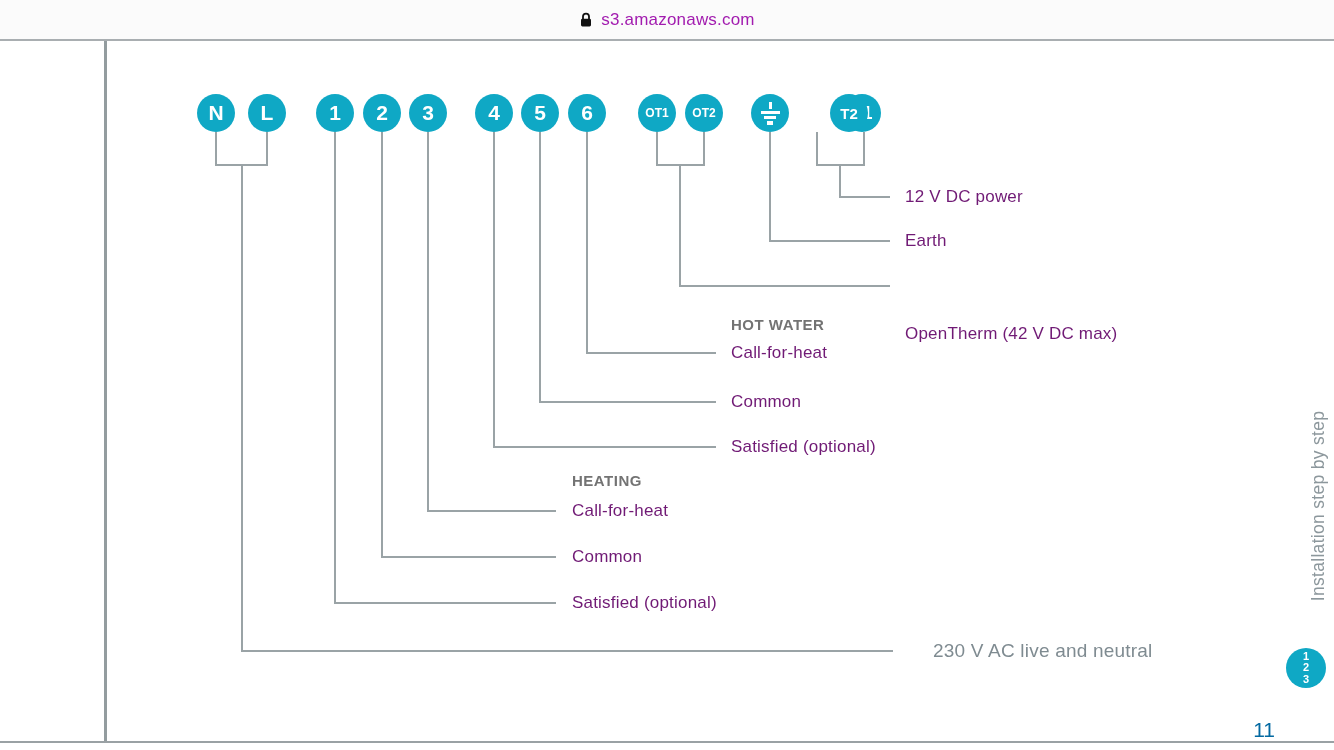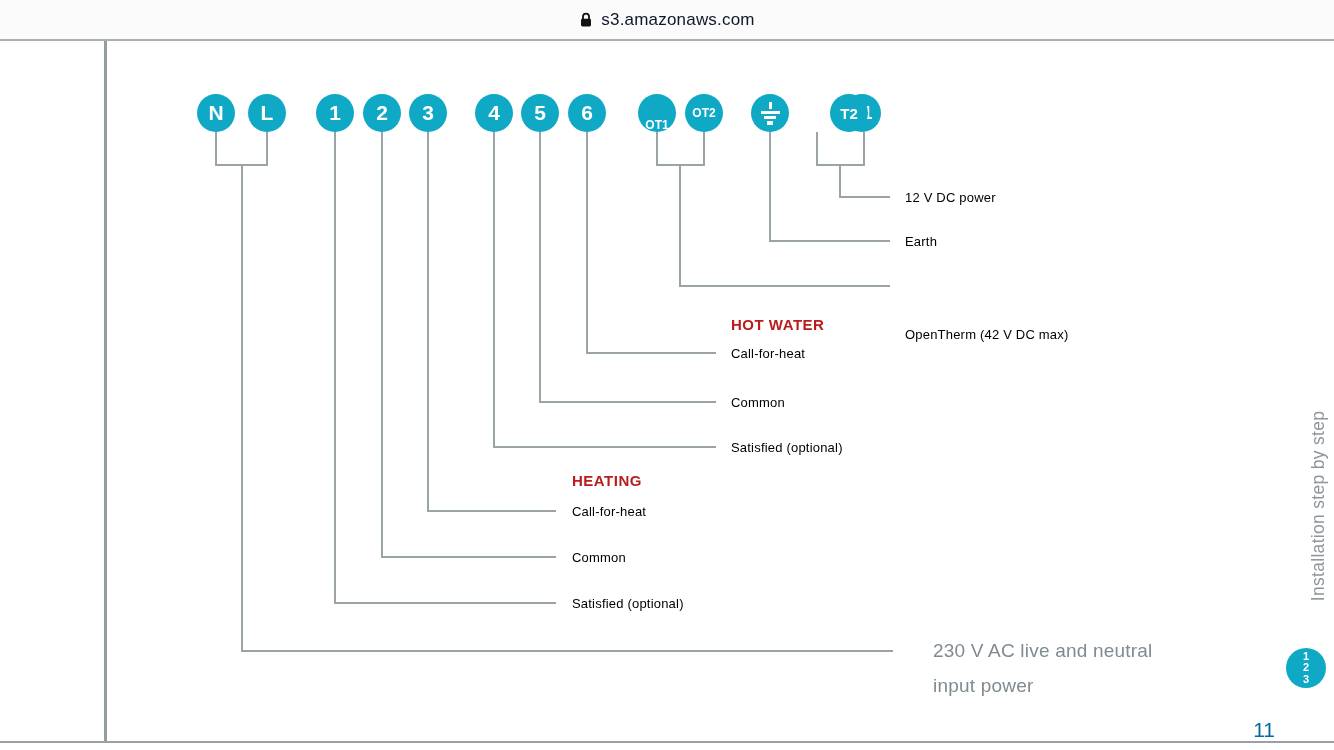--- a/index.html
+++ b/index.html
@@ -3,51 +3,51 @@
 <meta charset="utf-8">
 <style>
   * { margin:0; padding:0; box-sizing:border-box; }
   html,body { width:1334px; height:750px; background:#ffffff; overflow:hidden;
               font-family:"Liberation Sans", sans-serif; }
 
   
   .browser-bar { position:absolute; left:0; top:0; width:1334px; height:39px;
                  background:#fbfbfb; display:flex; align-items:center; justify-content:center;
                  gap:8px; }
-  .browser-bar .url { font-size:17px; color:#0f172a; letter-spacing:.2px; }
+  .browser-bar .url { font-size:17px; color:#a21caf; letter-spacing:.2px; }
   .bar-border { position:absolute; left:0; top:39px; width:1334px; height:2px; background:#a9aeb1; }
 
   
   .page-divider { position:absolute; left:104px; top:41px; width:3px; height:700px; background:#939c9f; }
   .page-bottom  { position:absolute; left:0; top:741px; width:1334px; height:2px; background:#9aa1a4; }
 
   
   svg.lines { position:absolute; left:0; top:0; }
 
   
   .term { position:absolute; top:94px; width:38px; height:38px; border-radius:50%;
           background:#0fa8c5; color:#fff; display:flex; align-items:center; justify-content:center;
           font-weight:bold; font-size:21px; }
   .t-n  { left:197px; } .t-l  { left:248px; }
   .t-1  { left:316px; } .t-2  { left:363px; } .t-3  { left:409px; }
   .t-4  { left:475px; } .t-5  { left:521px; } .t-6  { left:568px; }
-  .t-ot1{ left:638px; font-size:12px;align-items:flex-end; } .t-ot2{ left:685px; font-size:12px; }
+  .t-ot1{ left:638px; font-size:12px; } .t-ot2{ left:685px; font-size:12px; }
   .t-e  { left:751px; } .t-t1 { left:843px; font-size:18px;text-align:right; } .t-t2 { left:830px; font-size:15px; }
 
   .earth-icon { display:flex; flex-direction:column; align-items:center; gap:2px; }
   .earth-icon i { display:block; background:#fff; }
   .earth-icon .stem { width:3px;  height:7px; }
   .earth-icon .b1   { width:19px; height:3px; }
   .earth-icon .b2   { width:12px; height:3px; }
   .earth-icon .b3   { width:6px;  height:4px; }
 
   
-  .lbl { position:absolute; font-size:13px; color:#000000; letter-spacing:.2px;
+  .lbl { position:absolute; font-size:17px; color:#701a75; letter-spacing:.2px;
          transform:translateY(-50%); white-space:nowrap; }
-  .heading { position:absolute; font-size:15px; font-weight:bold; color:#b91c1c;
+  .heading { position:absolute; font-size:15px; font-weight:bold; color:#737373;
              letter-spacing:.5px; transform:translateY(-50%); white-space:nowrap; }
 
   .r1 { left:905px; top:197px; }
   .r2 { left:905px; top:241px; }
   .r3 { left:905px; top:286px;margin-top:48px; }
 
   .hw-h  { left:731px; top:324px; }
   .hw-1  { left:731px; top:353px; }
   .hw-2  { left:731px; top:402px; }
   .hw-3  { left:731px; top:447px; }
@@ -161,21 +161,20 @@
 <div class="lbl hw-2">Common</div>
 <div class="lbl hw-3">Satisfied (optional)</div>
 
 <div class="heading he-h">HEATING</div>
 <div class="lbl he-1">Call-for-heat</div>
 <div class="lbl he-2">Common</div>
 <div class="lbl he-3">Satisfied (optional)</div>
 
 <div class="power-label">
   <div>230 V AC live and neutral</div>
-  <div>input power</div>
 </div>
 
 <div class="vertical-text">Installation step by step</div>
 <div class="step-badge">
   <span>1</span>
   <span>2</span>
   <span>3</span>
 </div>
 
 <div class="page-number">11</div>

